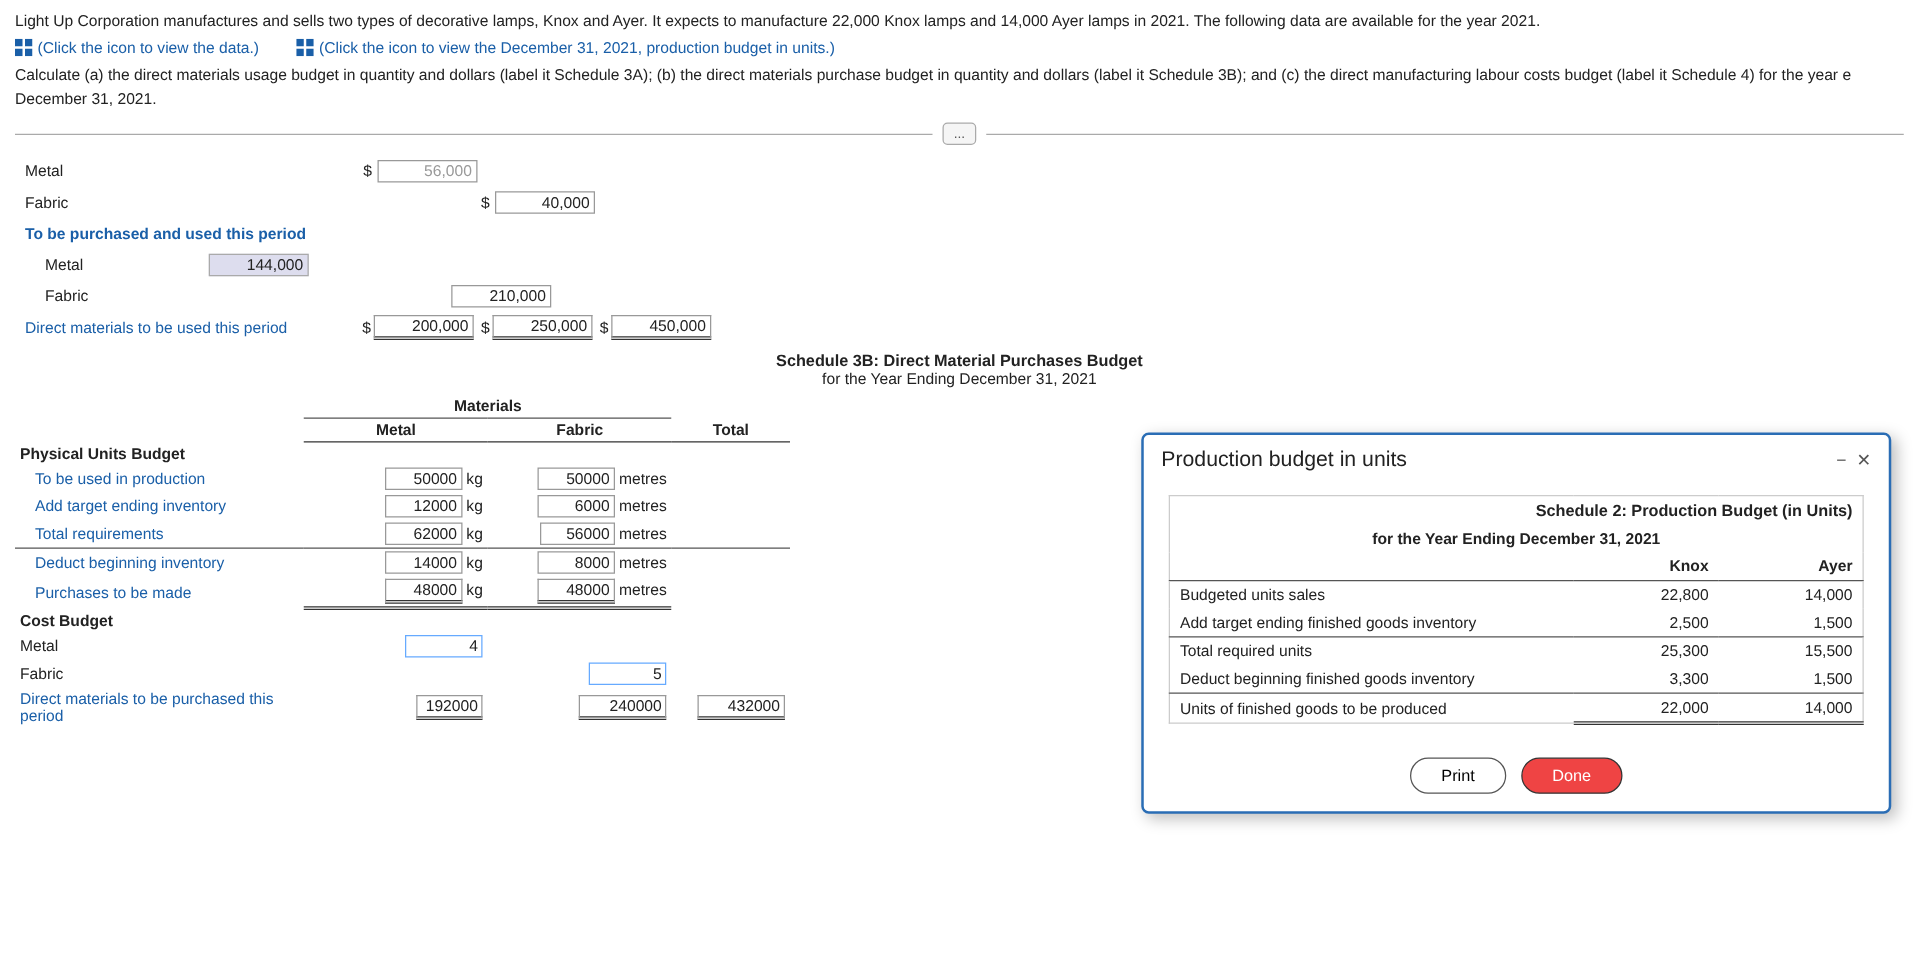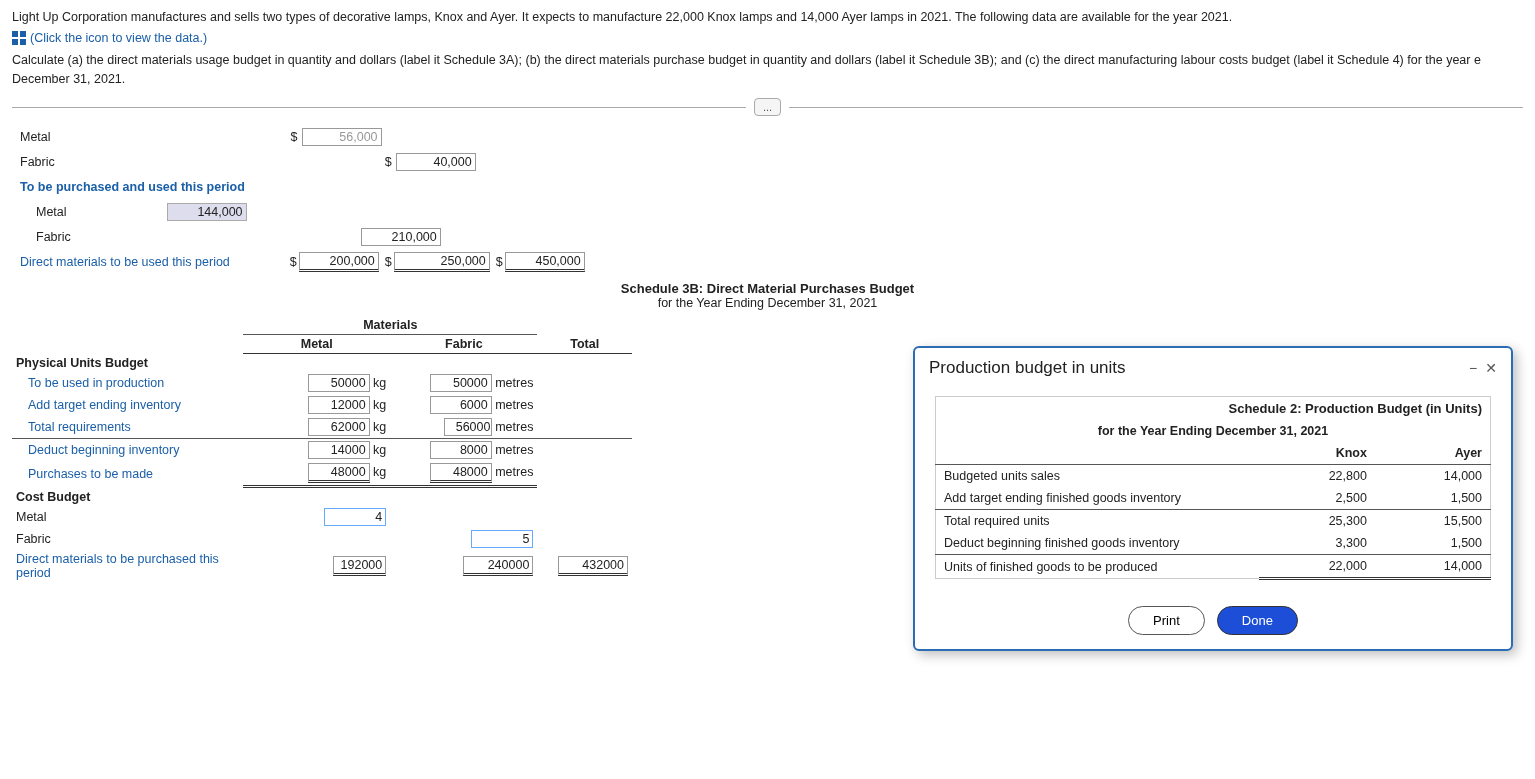--- a/index.html
+++ b/index.html
@@ -39,21 +39,21 @@
     .prod-table thead .year-row th { font-size: 12.5px; text-align: center; }
     .prod-table thead .col-header th { text-align: right; font-weight: bold; border-bottom: 1px solid #555; }
     .prod-table thead .col-header th:first-child { text-align: left; }
     .prod-table tbody td { border: none; }
     .prod-table tbody td.label { text-align: left; }
     .prod-table tbody td.val { text-align: right; }
     .prod-table tbody tr.underline td { border-bottom: 1px solid #555; }
 
     .modal-footer { display: flex; justify-content: center; gap: 12px; padding: 10px 0 14px 0; }
     .btn-print { border: 1px solid #555; border-radius: 20px; padding: 6px 24px; font-size: 13px; background: #fff; cursor: pointer; }
-    .btn-done { border: 1px solid #333; border-radius: 20px; padding: 6px 24px; font-size: 13px; background: #1d4ed8; color: #fff; cursor: pointer; }
+    .btn-done { border: 1px solid #333; border-radius: 20px; padding: 6px 24px; font-size: 13px; background: #ef4444; color: #fff; cursor: pointer; }
 
     
     .content-rows { padding: 0 0 0 8px; }
     .cr { display: flex; align-items: center; margin-bottom: 3px; min-height: 22px; }
     .cr .lbl { font-size: 12.5px; }
     .cr .lbl.ind { padding-left: 16px; }
     .cr .lbl.bold { font-weight: bold; }
 
     .inp { border: 1px solid #999; font-size: 12.5px; text-align: right; padding: 1px 3px; display: inline-block; }
 
@@ -79,20 +79,29 @@
   <div class="icon-links">
     <span class="icon-link">
       <svg class="grid-svg" viewBox="0 0 14 14" fill="#1a5fa8">
         <rect x="0" y="0" width="6" height="6"></rect>
           <rect x="8" y="0" width="6" height="6"></rect>
         <rect x="0" y="8" width="6" height="6"></rect>
           <rect x="8" y="8" width="6" height="6"></rect>
       </svg>
       <span>(Click the icon to view the data.)</span>
     </span>
+    <span class="icon-link">
+      <svg class="grid-svg" viewBox="0 0 14 14" fill="#1a5fa8">
+        <rect x="0" y="0" width="6" height="6"></rect>
+          <rect x="8" y="0" width="6" height="6"></rect>
+        <rect x="0" y="8" width="6" height="6"></rect>
+          <rect x="8" y="8" width="6" height="6"></rect>
+      </svg>
+      <span>(Click the icon to view the December 31, 2021, production budget in units.)</span>
+    </span>
   </div>
 
   <div class="instruction-text">Calculate (a) the direct materials usage budget in quantity and dollars (label it Schedule 3A); (b) the direct materials purchase budget in quantity and dollars (label it Schedule 3B); and (c) the direct manufacturing labour costs budget (label it Schedule 4) for the year e December 31, 2021.</div>
 
   <div class="divider-container">
     <div class="divider-line"></div>
     <button class="divider-btn">...</button>
     <div class="divider-line"></div>
   </div>
 
@@ -124,21 +133,21 @@
       <div class="cr">
         <span class="lbl ind" style="padding-left:16px;">Fabric</span>
         <span class="inp" style="width:80px; margin-left:290px;">210,000</span>
       </div>
 
       <div class="cr">
         <span class="lbl" style="color:#1a5fa8;">Direct materials to be used this period</span>
         <span style="margin-left:60px; font-size:12.5px;">$</span>
         <span class="inp" style="width:80px; margin-left:2px; border-bottom:3px double #333;">200,000</span>
         <span style="margin-left:6px; font-size:12.5px;">$</span>
-        <span class="inp" style="width:96px; margin-left:2px; border-bottom:3px double #333;">250,000</span>
+        <span class="inp" style="width:80px; margin-left:2px; border-bottom:3px double #333;">250,000</span>
         <span style="margin-left:6px; font-size:12.5px;">$</span>
         <span class="inp" style="width:80px; margin-left:2px; border-bottom:3px double #333;">450,000</span>
       </div>
     </div>
 
 
     <div class="sched-wrapper">
       <div class="schedule-title">Schedule 3B: Direct Material Purchases Budget</div>
       <div class="schedule-subtitle">for the Year Ending December 31, 2021</div>
 
@@ -188,21 +197,21 @@
             <td></td>
           </tr>
 
           <tr class="underline">
             <td class="ind" style="padding-left:16px; color:#1a5fa8;">Total requirements</td>
             <td class="r">
               <span class="inp" style="width:62px;">62000</span>
               <span> kg</span>
             </td>
             <td class="r">
-              <span class="inp" style="width:48px;padding-left:11px;">56000</span>
+              <span class="inp" style="width:60px;padding-left:11px;">56000</span>
               <span> metres</span>
             </td>
             <td></td>
           </tr>
 
           <tr>
             <td class="ind" style="padding-left:16px; color:#1a5fa8;">Deduct beginning inventory</td>
             <td class="r">
               <span class="inp" style="width:62px;">14000</span>
               <span> kg</span>

